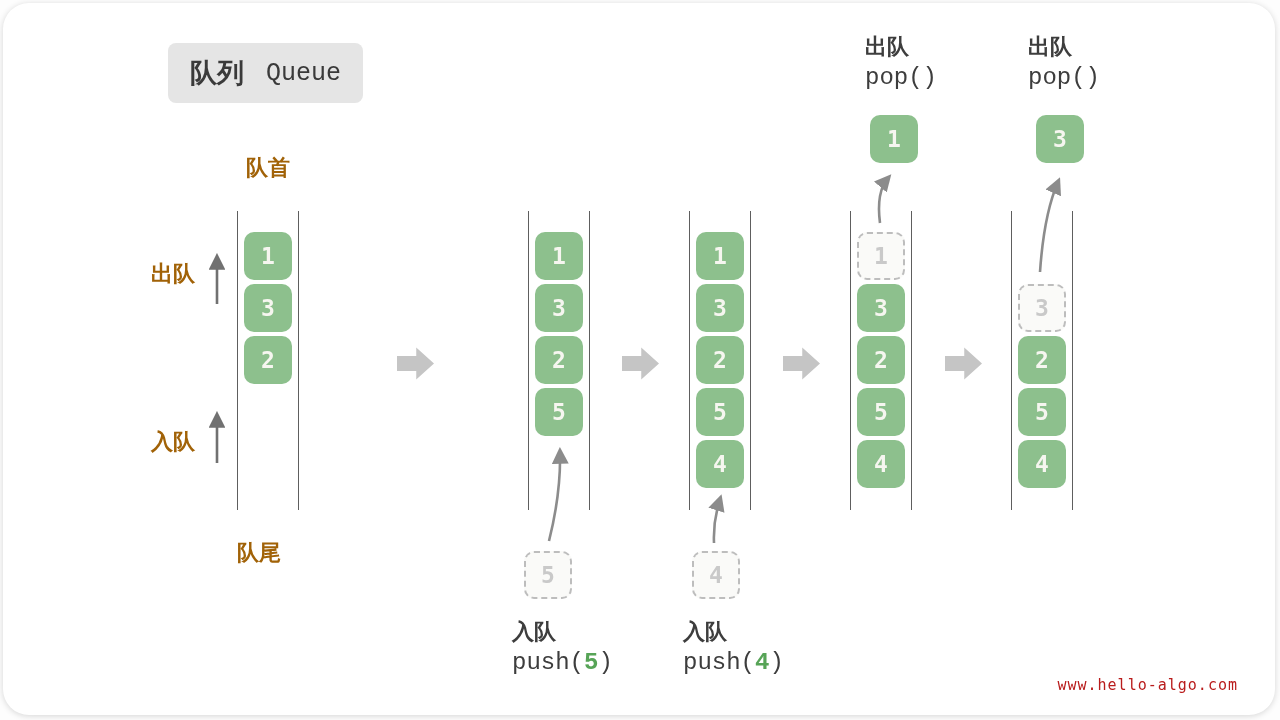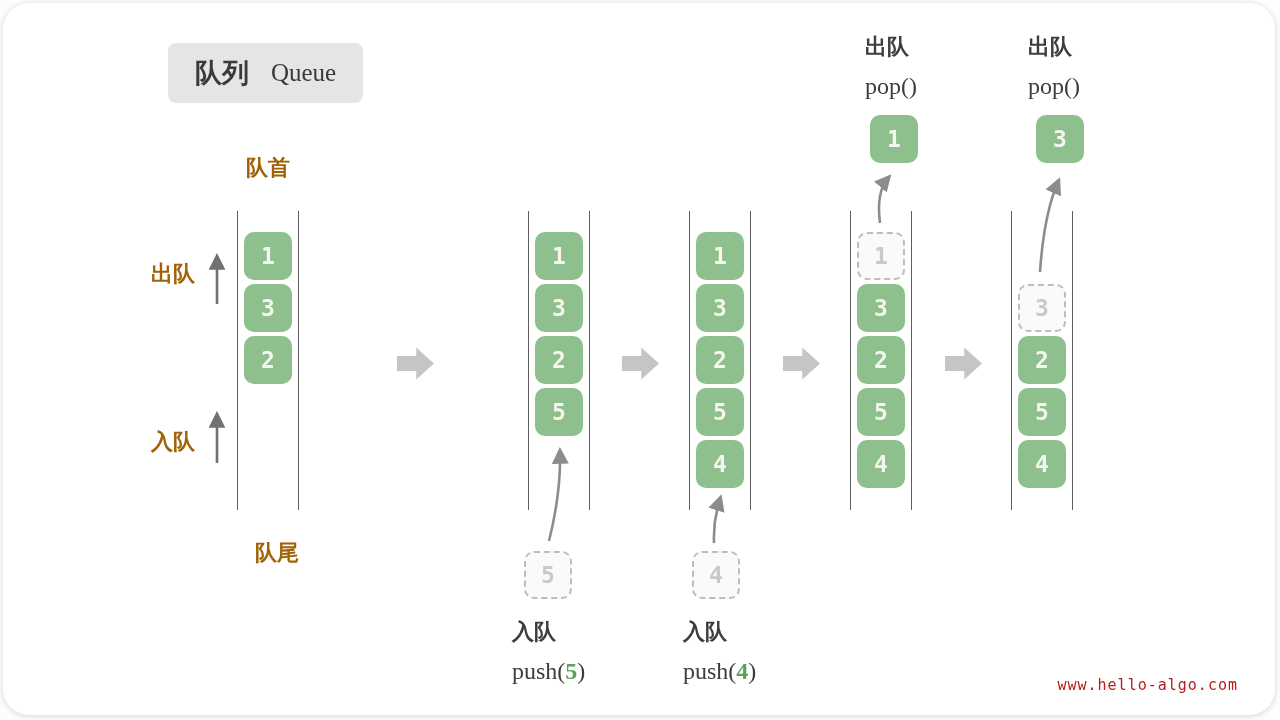--- a/index.html
+++ b/index.html
@@ -5,57 +5,57 @@
   html,body{margin:0;padding:0;background:#ffffff;}
   body{width:1280px;height:720px;font-family:"Liberation Sans",sans-serif;}
   #canvas{position:relative;width:1280px;height:720px;overflow:hidden;background:#fdfdfd;}
   .card{position:absolute;left:3px;top:3px;width:1272px;height:712px;background:#ffffff;
         border-radius:26px;box-shadow:0 1px 6px rgba(0,0,0,0.16);}
   .overlay{position:absolute;left:0;top:0;pointer-events:none;}
 
   .title-box{position:absolute;left:168px;top:43px;width:195px;height:60px;background:#E5E5E5;
              border-radius:8px;display:flex;align-items:center;justify-content:center;gap:22px;}
   .title-zh{font-size:27px;font-weight:bold;color:#3A3A3A;}
-  .title-en{font-family:Liberation Serif, serif;font-size:25px;color:#3A3A3A;text-align:center;}
+  .title-en{font-family:Liberation Mono, monospace;font-size:25px;color:#3A3A3A;text-align:center;}
 
   .zh-label{position:absolute;font-size:22px;font-weight:bold;color:#a16207;white-space:nowrap;}
 
   .walls{position:absolute;top:211px;height:299px;width:62px;box-sizing:border-box;
          border-left:1.6px solid #5E5E5E;border-right:1.6px solid #5E5E5E;}
 
   .box{position:absolute;width:48px;height:48px;border-radius:10px;box-sizing:border-box;
        display:flex;align-items:center;justify-content:center;
        font-family:"DejaVu Sans Mono",monospace;font-size:23px;font-weight:bold;}
   .box.green{background:#8DC08D;color:#F6F6F0;}
   .box.dashed{border:2px dashed #BDBDBD;background:#FAFAF8;color:#C9C9C9;}
 
   .blockarrow{position:absolute;width:37px;height:37px;background:#C5C5C5;
               clip-path:polygon(0 30%,52% 30%,52% 7%,100% 50%,52% 93%,52% 70%,0 70%);}
 
   .op{position:absolute;color:#3D3D3D;white-space:nowrap;}
   .op .action{font-size:22px;font-weight:bold;}
-  .op .code{font-family:Liberation Serif, serif;font-size:24px;margin-top:11px;}
+  .op .code{font-family:Liberation Mono, monospace;font-size:24px;margin-top:2px;}
   .op .arg{color:#57A457;font-weight:bold;}
 
   .watermark{position:absolute;top:676px;right:42px;font-family:"DejaVu Sans Mono",monospace;
              font-size:15px;color:#b91c1c;letter-spacing:1px;}
 </style>
 </head>
 <body>
 
 <div id="canvas">
   <div class="card"></div>
 
   <div class="title-box">
     <span class="title-zh">队列</span>
     <span class="title-en">Queue</span>
   </div>
 
   <div class="zh-label" style="left:237px;top:153px;width:62px;text-align:center;">队首</div>
-  <div class="zh-label" style="left:237px;top:538px;width:62px;text-align:right;">队尾</div>
+  <div class="zh-label" style="left:237px;top:538px;width:62px;text-align:left;">队尾</div>
   <div class="zh-label" style="left:151px;top:259px;">出队</div>
   <div class="zh-label" style="left:151px;top:427px;">入队</div>
 
   <div class="walls" style="left:237px;"></div>
   <div class="walls" style="left:528px;"></div>
   <div class="walls" style="left:689px;"></div>
   <div class="walls" style="left:850px;"></div>
   <div class="walls" style="left:1011px;"></div>
 
   <div class="box green" style="left:244px;top:232px;">1</div>

